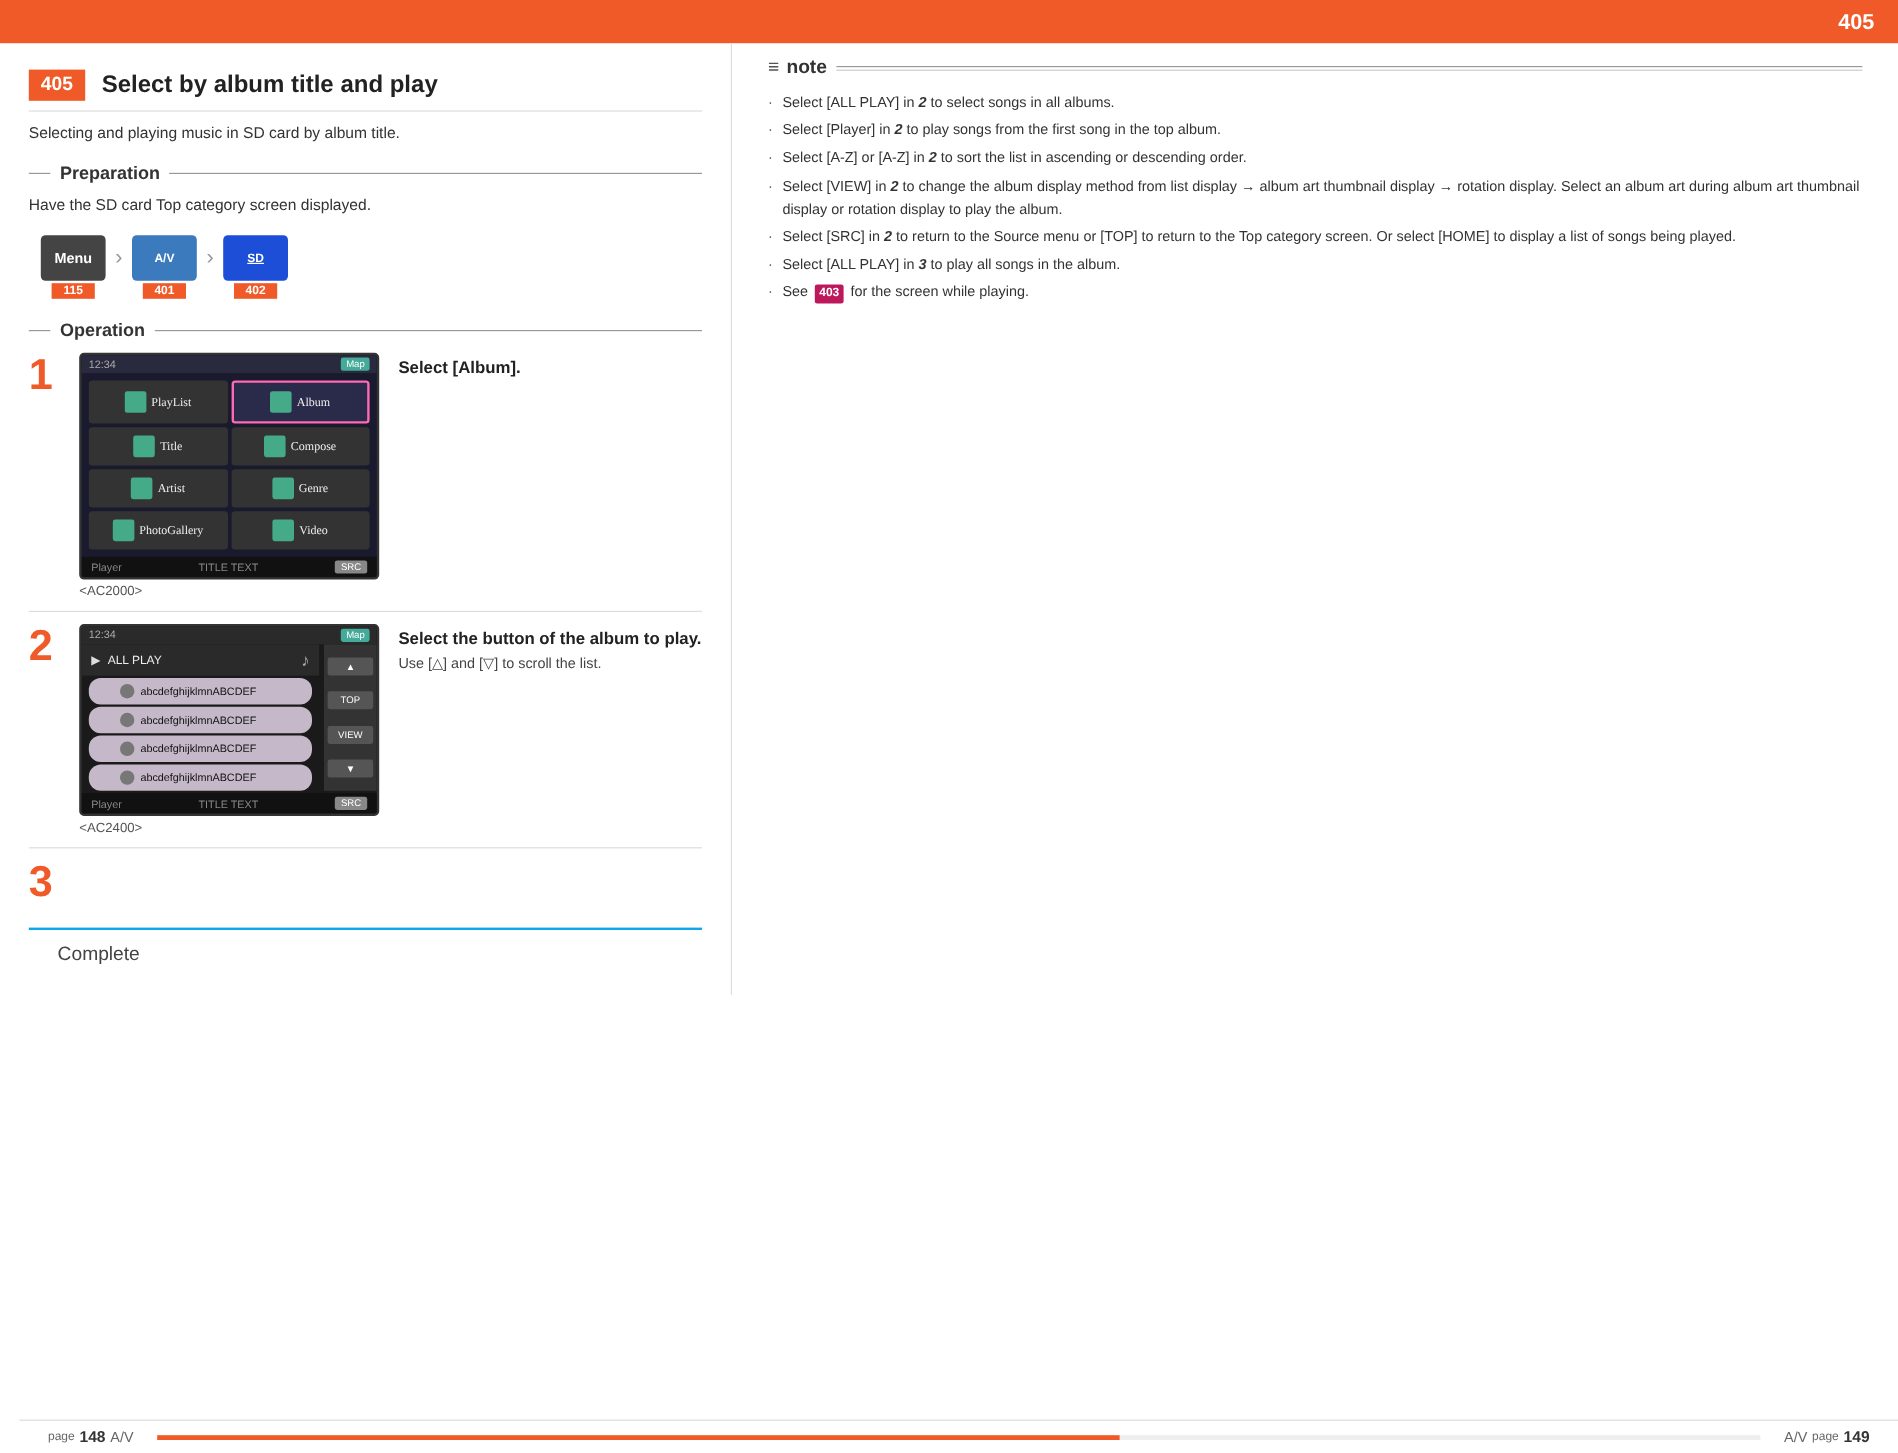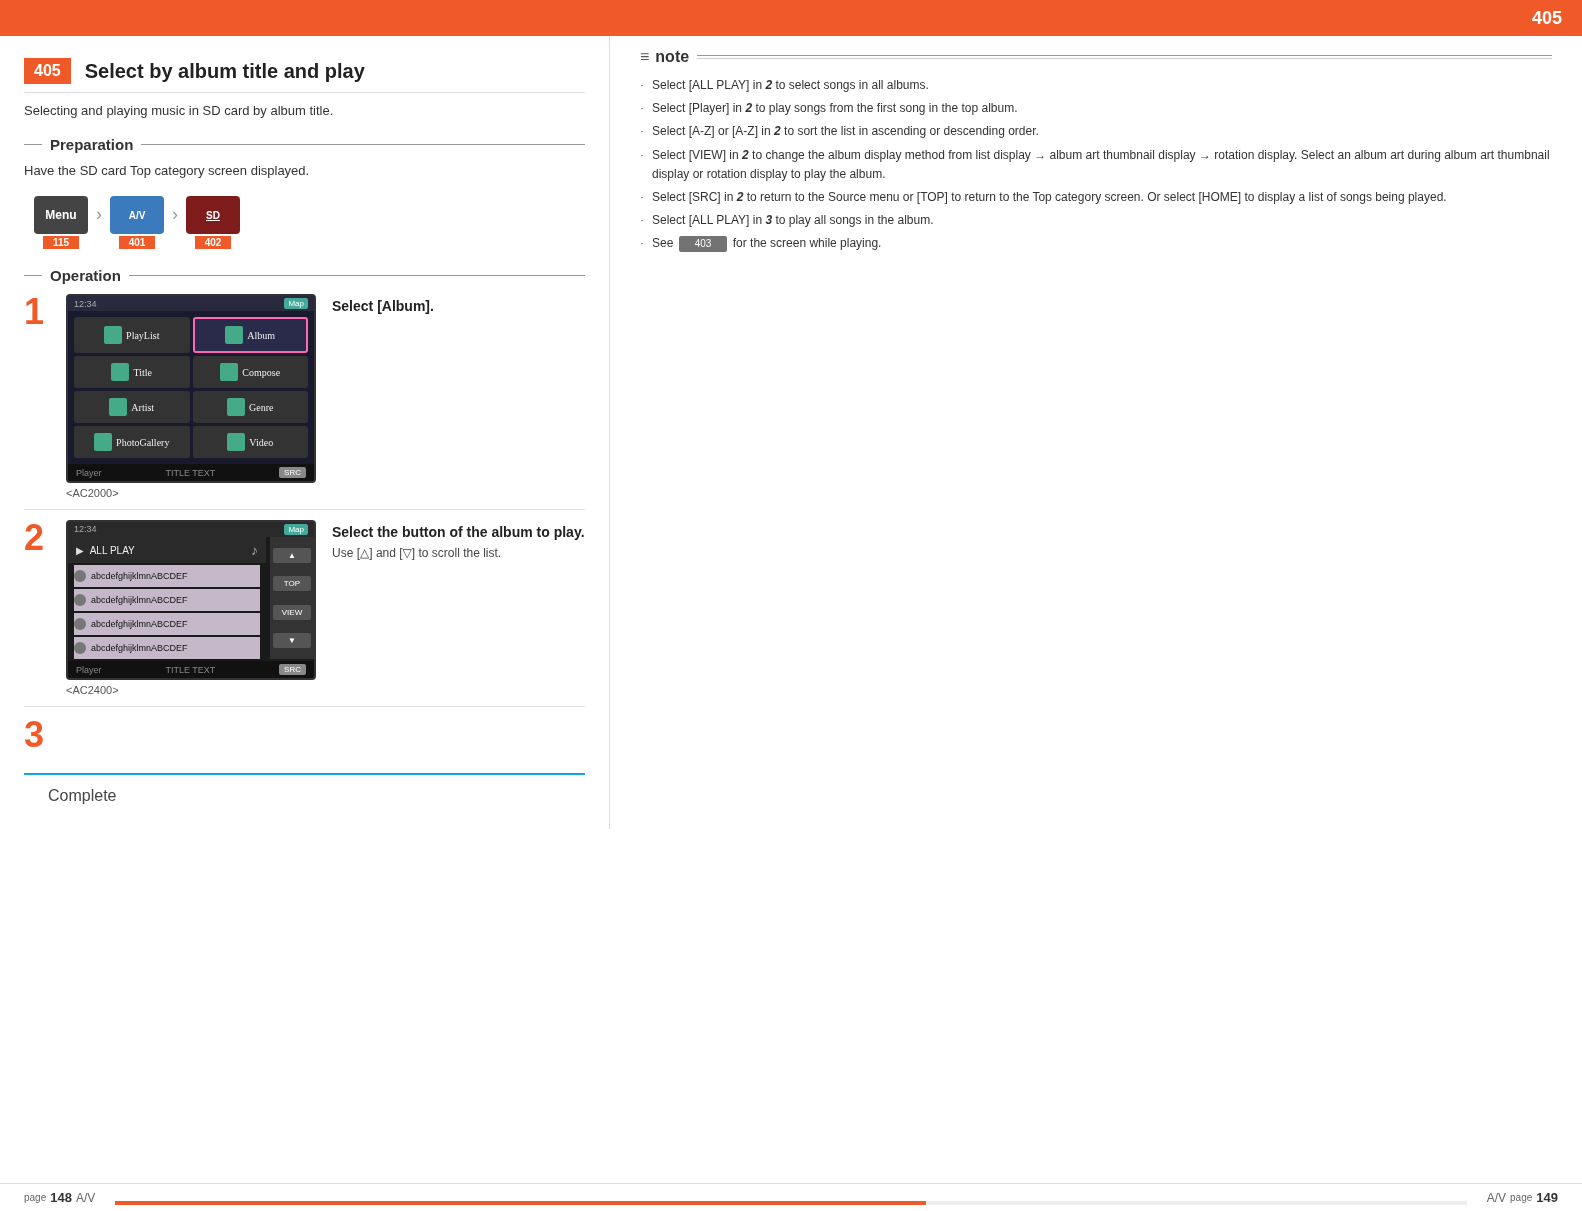--- a/index.html
+++ b/index.html
@@ -282,23 +282,23 @@
     }
     .dev2-play-icon {
       color: #ddd;
       margin-right: 6px;
       font-size: 10px;
     }
     .dev2-list-item {
       background: #c5b8c8;
       color: #111;
       font-size: 9px;
-      padding: 5px 0;
+      padding: 5px 26px;
       margin: 2px 6px;
-      border-radius: 0;
+      border-radius: 10px;
       display: flex;
       align-items: center;
     }
     .dev2-icon {
       width: 12px;
       height: 12px;
       background: #777;
       border-radius: 50%;
       margin-right: 5px;
       flex-shrink: 0;
@@ -384,50 +384,50 @@
       position: relative;
     }
     .note-list li::before {
       content: '·';
       position: absolute;
       left: 0;
       color: #555;
     }
     .note-badge {
       display: inline-block;
-      background: #737373;
+      background: #be185d;
       color: #fff;
       font-size: 10px;
-      font-weight: normal;
-      padding: 0 16px;
+      font-weight: bold;
+      padding: 0 4px;
       border-radius: 2px;
       margin: 0 2px;
     }
     .bold-num {
       font-weight: bold;
       font-style: italic;
     }
 
     
     .complete-section {
       border-top: 2px solid #0ea5e9;
       padding: 12px 24px;
       font-size: 16px;
       color: #444;
     }
 
     
     .footer {
       position: absolute;
       bottom: 0;
-      left: 0;
+      left: 16px;
       right: 0;
       display: flex;
       justify-content: space-between;
-      align-items: flex-end;
+      align-items: center;
       padding: 6px 24px;
       border-top: 1px solid #ddd;
       background: #fff;
     }
     .footer-left {
       display: flex;
       align-items: center;
       gap: 4px;
     }
     .footer-right {
@@ -500,21 +500,21 @@
         <div class="prep-icon-box menu-box">Menu</div>
         <div class="prep-label">115</div>
       </div>
       <div class="prep-arrow">›</div>
       <div class="prep-icon">
         <div class="prep-icon-box" style="background:#3a7abd; font-size:10px;">A/V</div>
         <div class="prep-label">401</div>
       </div>
       <div class="prep-arrow">›</div>
       <div class="prep-icon">
-        <div class="prep-icon-box" style="background:#7f1d1d; font-size:10px;text-decoration:underline;">SD</div>
+        <div class="prep-icon-box" style="background:#1d4ed8; font-size:10px;text-decoration:underline;">SD</div>
         <div class="prep-label">402</div>
       </div>
     </div>
 
     <div class="section-header">
       <div class="section-header-line-left"></div>
       <div class="section-header-text">Operation</div>
       <div class="section-header-line"></div>
     </div>
 

